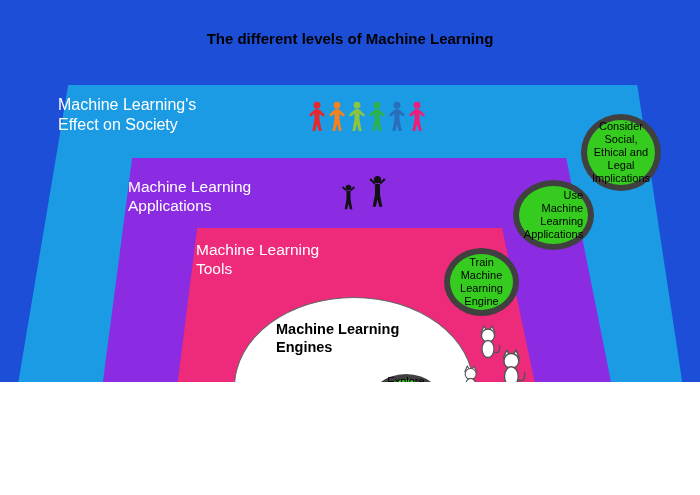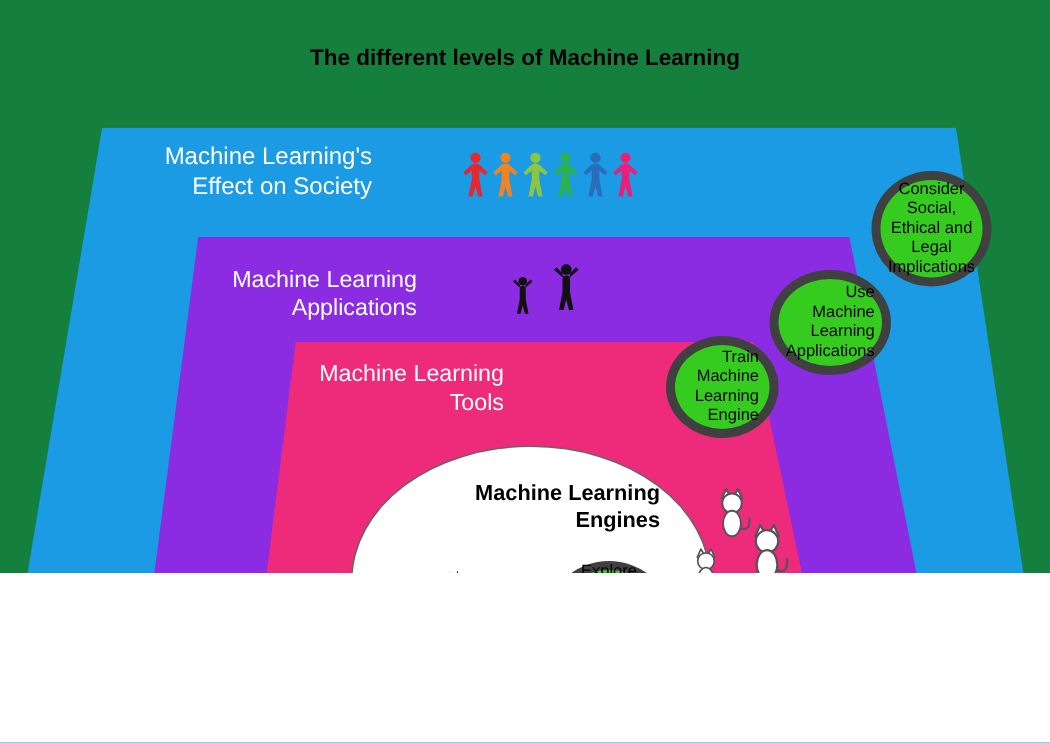--- a/index.html
+++ b/index.html
@@ -1,51 +1,51 @@
 <!DOCTYPE html>
 <html style="--blue: #1a9be4; --purple: #8b2be2; --pink: #ee2a7b; --green: #35cc1f;"><head>
 <meta charset="utf-8">
 <style>
   html,body { margin:0; padding:0; background:#fff; }
   .canvas {
-    position:relative; width:700px; height:382px; background:#15803d;
+    position:relative; width:700px; height:382px; background:#1d4ed8;
     font-family:"Liberation Sans", sans-serif; overflow:hidden;
   }
   .title {
     position:absolute; top:30px; left:0; width:100%; margin:0;
     text-align:center; font-size:15px; font-weight:bold; color:#000;
   }
   .trap { position:absolute; }
   .trap-blue   { left:12px;  top:85px;  width:676px; height:335px; background:var(--blue);
                  clip-path:polygon(8.3% 0, 92.5% 0, 100% 100%, 0 100%); }
   .trap-purple { left:99px;  top:158px; width:518px; height:254px; background:var(--purple);
                  clip-path:polygon(6.4% 0, 90.2% 0, 100% 100%, 0 100%); }
   .trap-pink   { left:174px; top:228px; width:367px; height:184px; background:var(--pink);
                  clip-path:polygon(6.3% 0, 89.4% 0, 100% 100%, 0 100%); }
   .ellipse-engines {
     position:absolute; left:234px; top:297px; width:238px; height:178px;
     background:#fff; border:1.5px solid #666; border-radius:50%;
   }
   .lvl-label {
-    position:absolute; white-space:pre-line; text-align:right;
+    position:absolute; white-space:pre-line; text-align:left;
     color:#fff; line-height:1.25; font-size:15.5px;
   }
   .lbl-society  { left:58px;  top:95px;  width:190px; font-size:16px; }
   .lbl-apps     { left:128px; top:177px; width:150px; }
   .lbl-tools    { left:196px; top:240px; width:140px; }
   .lbl-engines  { left:276px; top:320px; width:164px; font-size:14.5px; font-weight:bold; color:#000; }
   .badge {
     position:absolute; background:var(--green); border:6px solid #404040;
     border-radius:50%; display:flex; align-items:center; justify-content:center;
     text-align:center; font-size:11px; line-height:1.2; color:#000;
     padding:7px; box-sizing:border-box;
   }
   .badge-society { left:581px; top:114px; width:80px; height:77px; }
   .badge-apps    { left:513px; top:180px; width:81px; height:70px;text-align:right; }
-  .badge-tools   { left:444px; top:224px; width:75px; height:68px;text-align:right; }
+  .badge-tools   { left:444px; top:248px; width:75px; height:68px; }
   .badge-engines { left:367px; top:374px; width:78px; height:68px; }
   .people-row { position:absolute; left:307px; top:101px; display:flex; }
   .people-row svg { display:block; }
   .person-small { position:absolute; left:340px; top:184px; }
   .person-large { position:absolute; left:367px; top:175px; }
   .cats-svg     { position:absolute; left:455px; top:324px; }
   .scribble-svg { position:absolute; left:260px; top:378px; }
 </style>
 </head>
 <body>

